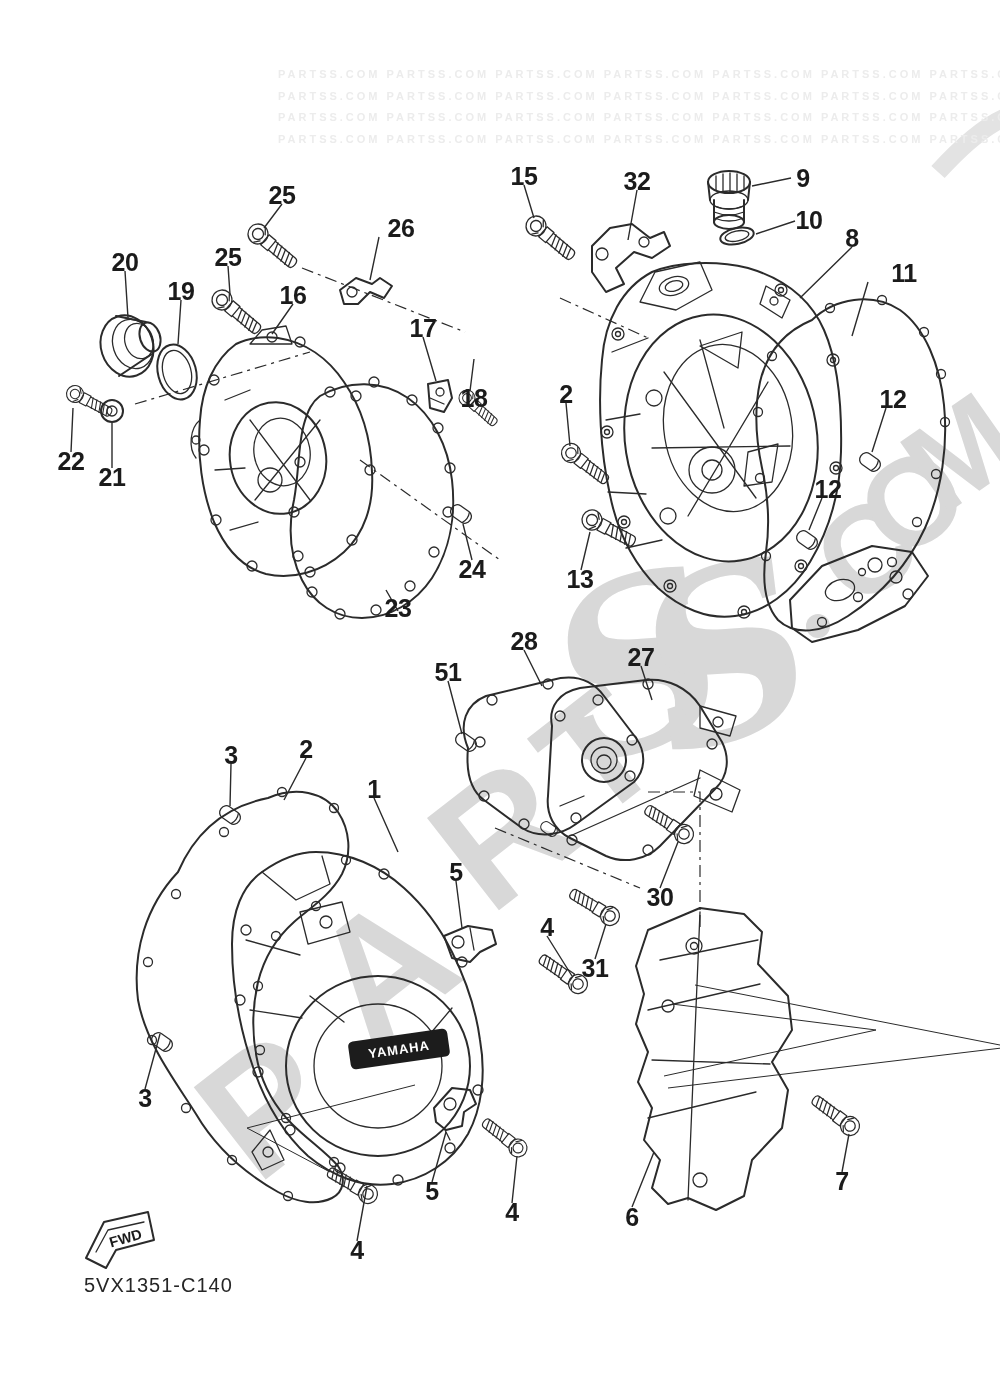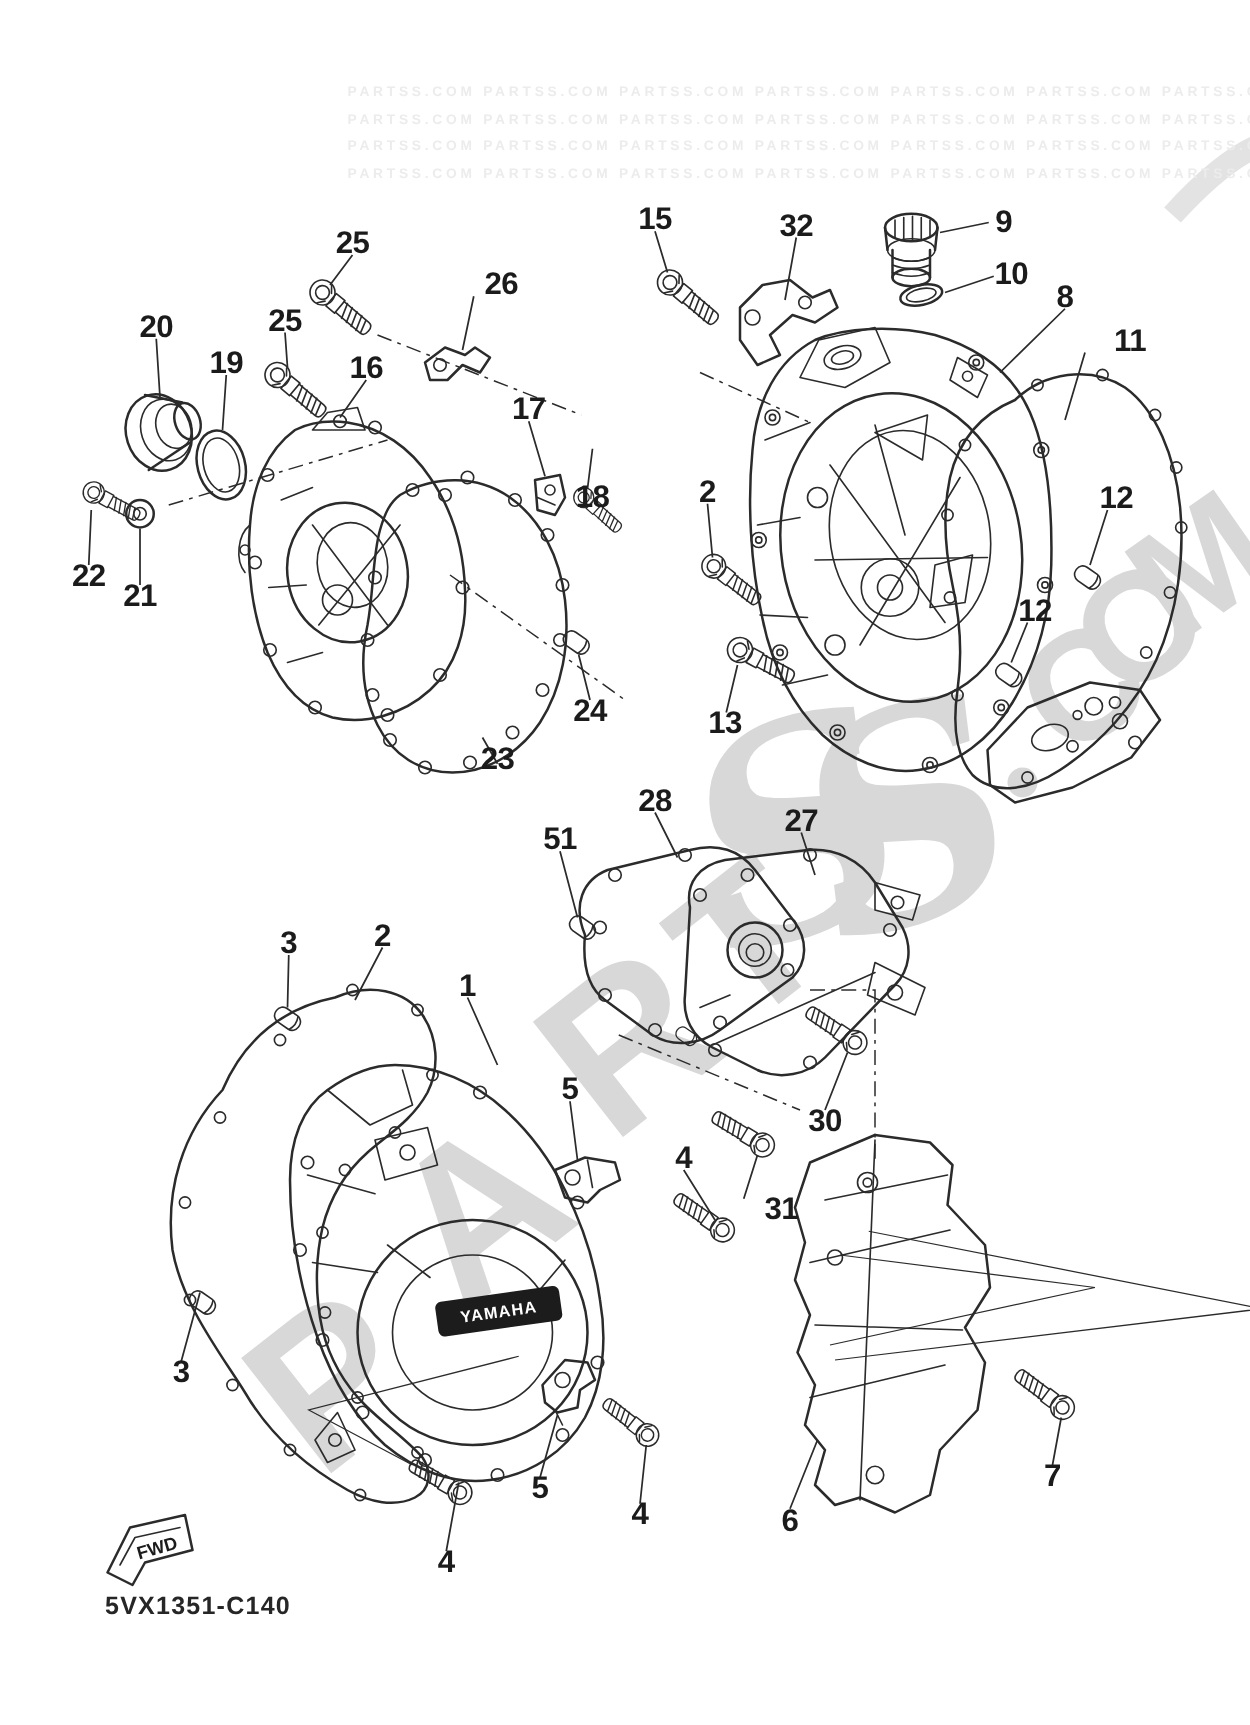--- a/index.html
+++ b/index.html
@@ -16,21 +16,21 @@
   
   svg.art{position:absolute;left:0;top:0;z-index:2;}
   .s2{stroke:#2b2b2b;stroke-width:2;fill:none;stroke-linejoin:round;stroke-linecap:round;}
   .s1{stroke:#2b2b2b;stroke-width:1.3;fill:none;stroke-linejoin:round;stroke-linecap:round;}
   .ld{stroke:#2b2b2b;stroke-width:1.4;fill:none;}
   .dash{stroke:#2b2b2b;stroke-width:1.2;fill:none;stroke-dasharray:12 5 3 5;}
   .thin{stroke:#2b2b2b;stroke-width:1;fill:none;}
   
   .callout{position:absolute;z-index:3;transform:translate(-50%,-50%);
            font-size:25px;font-weight:bold;color:#1b1b1b;letter-spacing:-0.5px;}
-  .code{position:absolute;left:84px;top:1274px;z-index:3;font-size:20px;font-weight:bold;
+  .code{position:absolute;left:84px;top:1274px;z-index:3;font-size:20px;font-weight:normal;
         color:#262626;letter-spacing:1px;}
 </style>
 </head>
 <body>
 
 <div class="stage">
 
   <div class="wm">
     <div class="tile" id="tileRows" style="white-space: pre;">PARTSS.COM PARTSS.COM PARTSS.COM PARTSS.COM PARTSS.COM PARTSS.COM PARTSS.COM PARTSS.COM PARTSS.COM PARTSS.COM PARTSS.COM PARTSS.COM 
 PARTSS.COM PARTSS.COM PARTSS.COM PARTSS.COM PARTSS.COM PARTSS.COM PARTSS.COM PARTSS.COM PARTSS.COM PARTSS.COM PARTSS.COM PARTSS.COM 
@@ -439,21 +439,21 @@
       <div class="callout" style="left: 398px; top: 608px;">23</div>
       <div class="callout" style="left: 524px; top: 641px;">28</div>
       <div class="callout" style="left: 641px; top: 657px; text-align: center;">27</div>
       <div class="callout" style="left: 448px; top: 672px;">51</div>
       <div class="callout" style="left: 306px; top: 749px;">2</div>
       <div class="callout" style="left: 231px; top: 755px;">3</div>
       <div class="callout" style="left: 374px; top: 789px;">1</div>
       <div class="callout" style="left: 456px; top: 872px;">5</div>
       <div class="callout" style="left: 660px; top: 897px;">30</div>
       <div class="callout" style="left: 547px; top: 927px;">4</div>
-      <div class="callout" style="left: 625px; top: 968px;">31</div>
+      <div class="callout" style="left: 595px; top: 968px;">31</div>
       <div class="callout" style="left: 145px; top: 1098px;">3</div>
       <div class="callout" style="left: 842px; top: 1181px;">7</div>
       <div class="callout" style="left: 432px; top: 1191px;">5</div>
       <div class="callout" style="left: 512px; top: 1212px;">4</div>
       <div class="callout" style="left: 632px; top: 1217px;">6</div>
       <div class="callout" style="left: 357px; top: 1250px;">4</div>
     </div>
 </div>
 
 </body></html>

